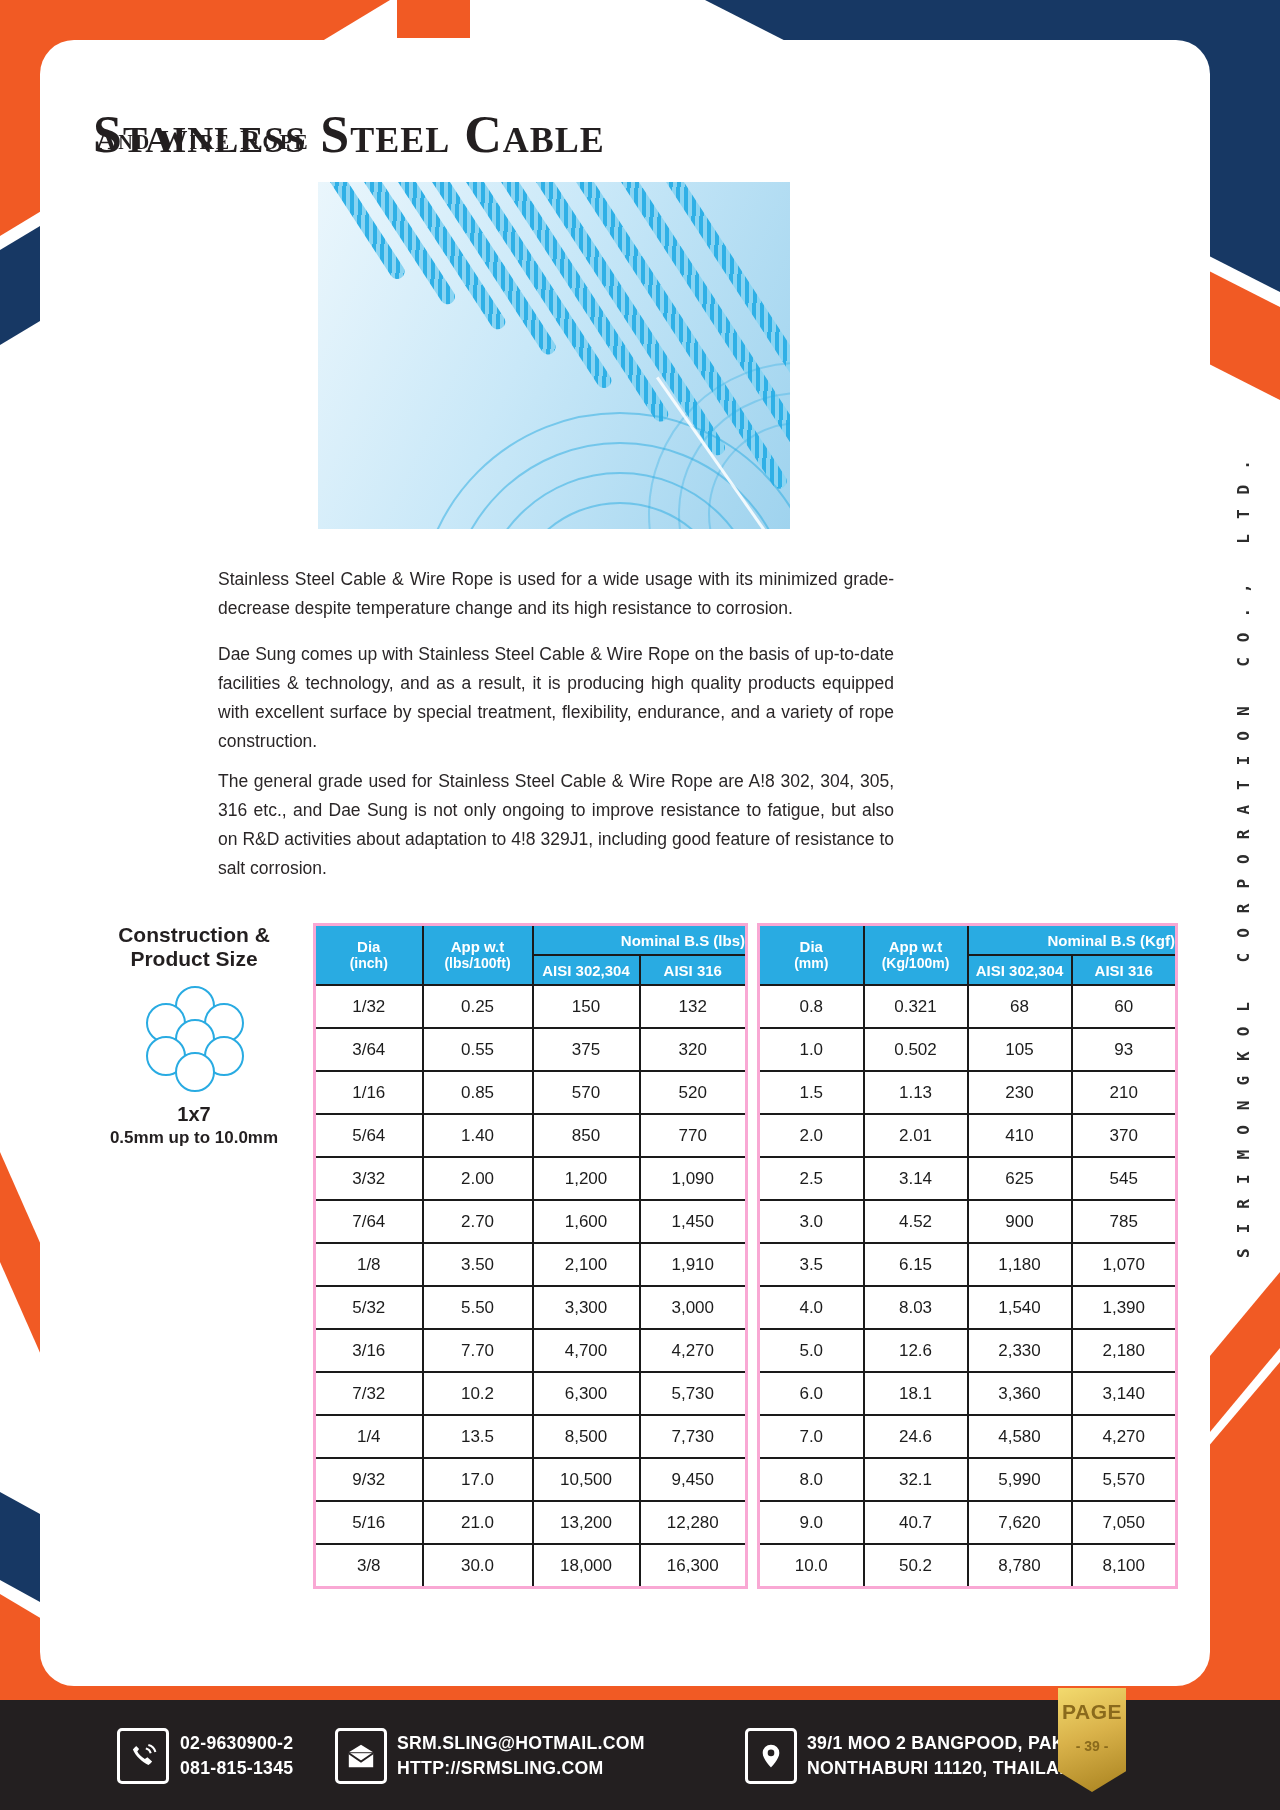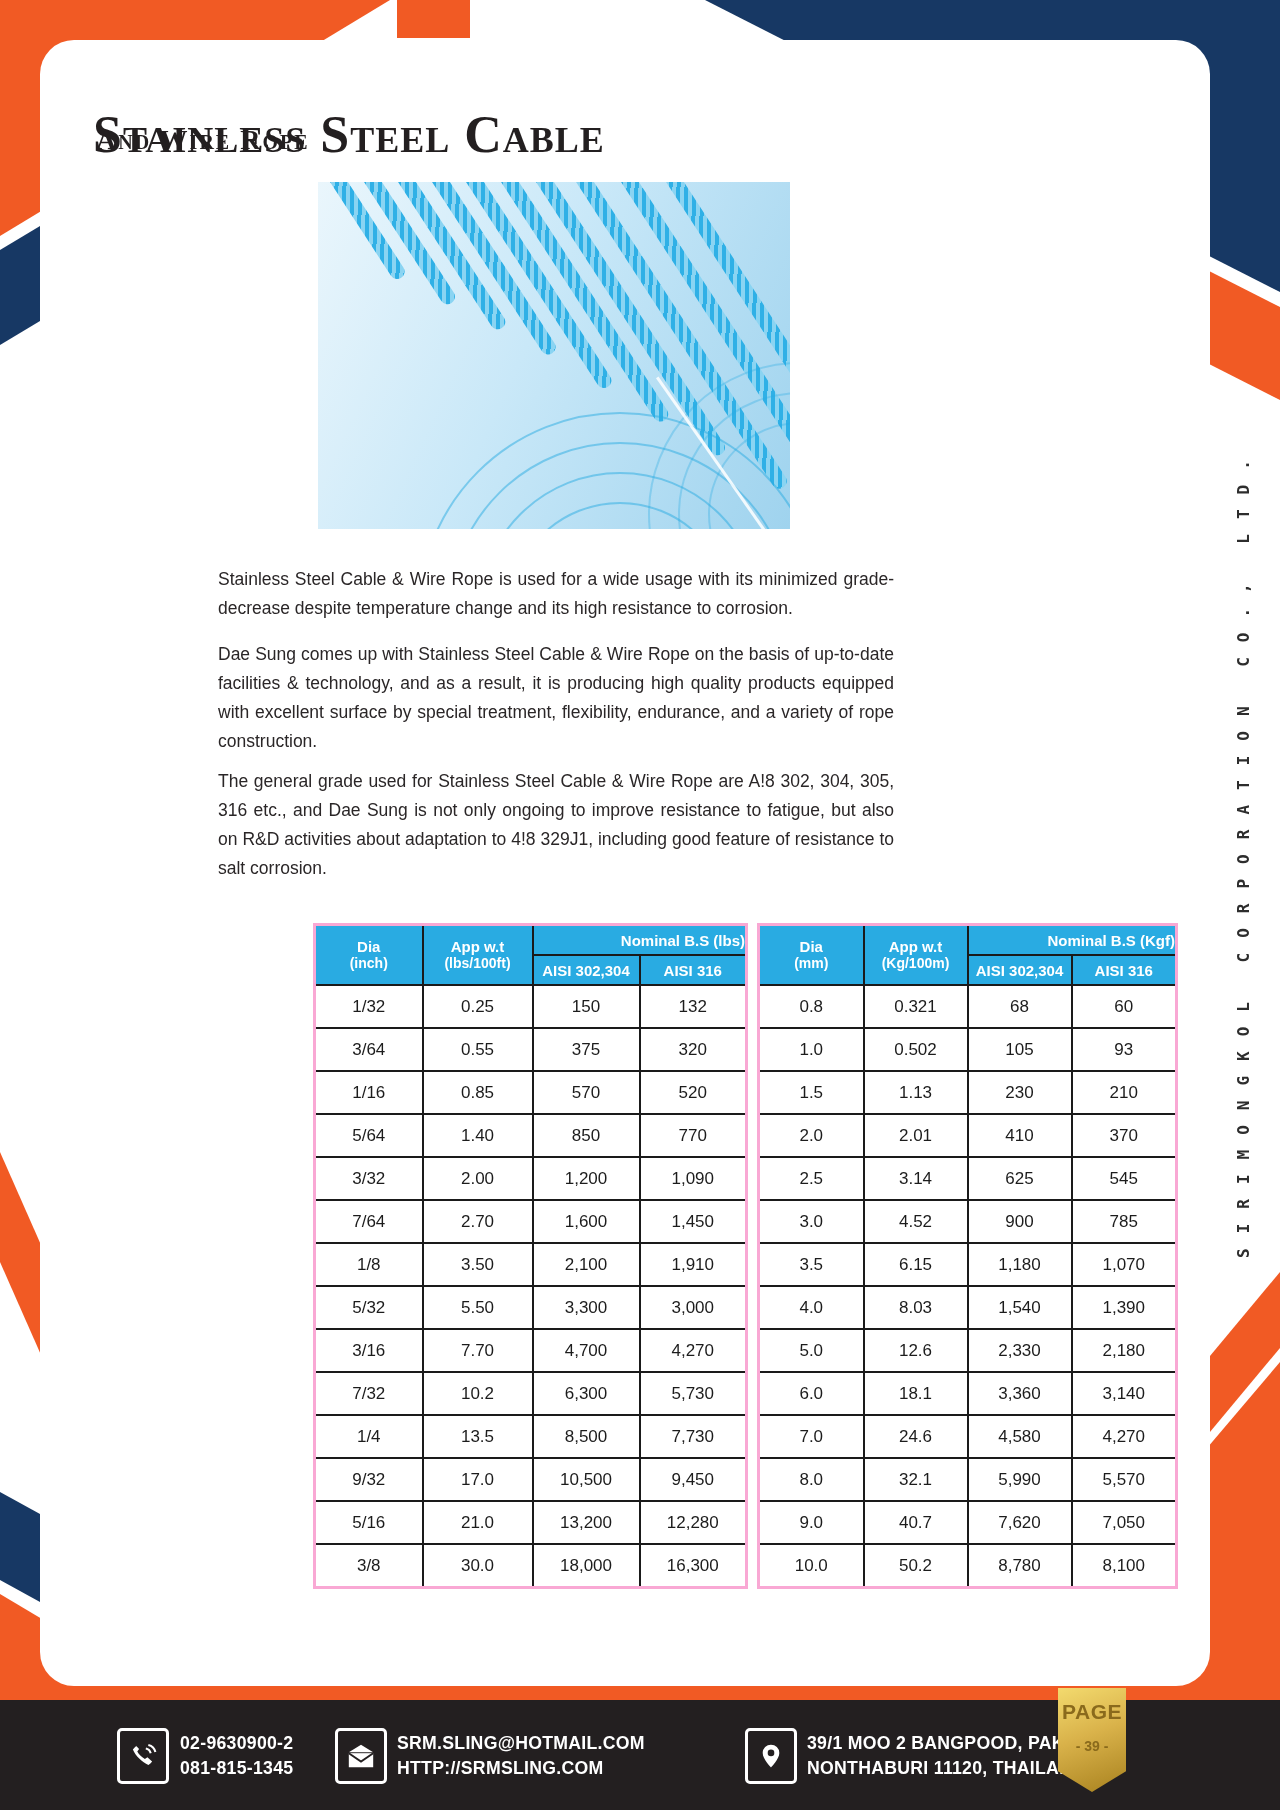--- a/index.html
+++ b/index.html
@@ -113,20 +113,37 @@
       <div class="arc faint" style="left:330px;top:180px;width:300px;height:300px;"></div>
       <div class="arc faint" style="left:360px;top:210px;width:240px;height:240px;"></div>
       <div class="arc faint" style="left:390px;top:240px;width:180px;height:180px;"></div>
       <div class="wline" style="left:418px;top:170px;"></div>
     </div>
 
     <p class="para" style="top:600px;">Dae Sung comes up with Stainless Steel Cable &amp; Wire Rope on the basis of up-to-date facilities &amp; technology,  and as a result, it is producing high quality products equipped with excellent surface by special treatment, flexibility, endurance, and a variety of rope construction.</p>
     <p class="para" style="top:525px;">Stainless Steel Cable &amp; Wire Rope is used for a wide usage with its minimized grade-decrease despite temperature change and its high resistance to corrosion.</p>
     <p class="para" style="top:727px;">The general grade used for Stainless Steel Cable &amp; Wire Rope are A!8 302, 304, 305, 316 etc., and Dae Sung is not only ongoing to improve resistance to fatigue, but also on R&amp;D activities about adaptation to 4!8 329J1, including good feature of resistance to salt corrosion.</p>
 
+    <div class="construction">
+      <h3>
+          <span class="th-l1">Construction &amp;</span>
+          <span class="th-l1">Product Size</span>
+        </h3>
+      <div class="strand-wrap">
+        <span class="strand" style="left:35px;top:0;"></span>
+        <span class="strand" style="left:6px;top:17px;"></span>
+        <span class="strand" style="left:64px;top:17px;"></span>
+        <span class="strand" style="left:35px;top:33px;"></span>
+        <span class="strand" style="left:6px;top:50px;"></span>
+        <span class="strand" style="left:64px;top:50px;"></span>
+        <span class="strand" style="left:35px;top:66px;"></span>
+      </div>
+      <div class="c-label">1x7</div>
+      <div class="c-range">0.5mm up to 10.0mm</div>
+    </div>
 
     <table class="tbl tbl-imperial">
       <colgroup>
           <col style="width:108px">
           <col style="width:110px">
           <col style="width:107px">
           <col style="width:107px">
         </colgroup>
       <thead>
         <tr>

